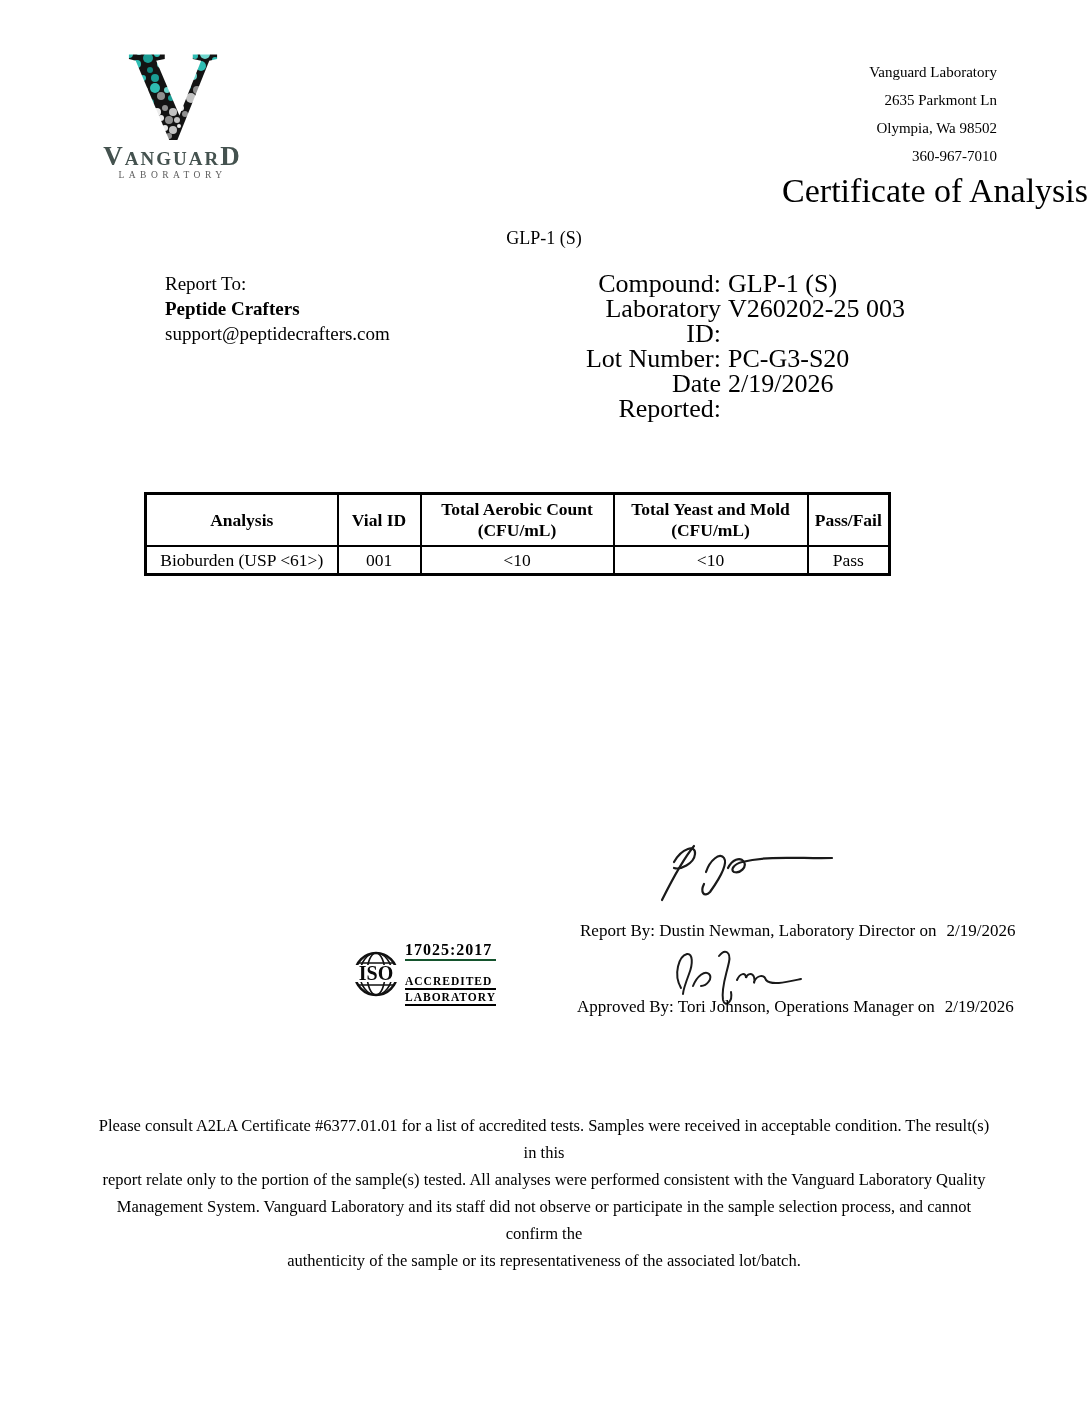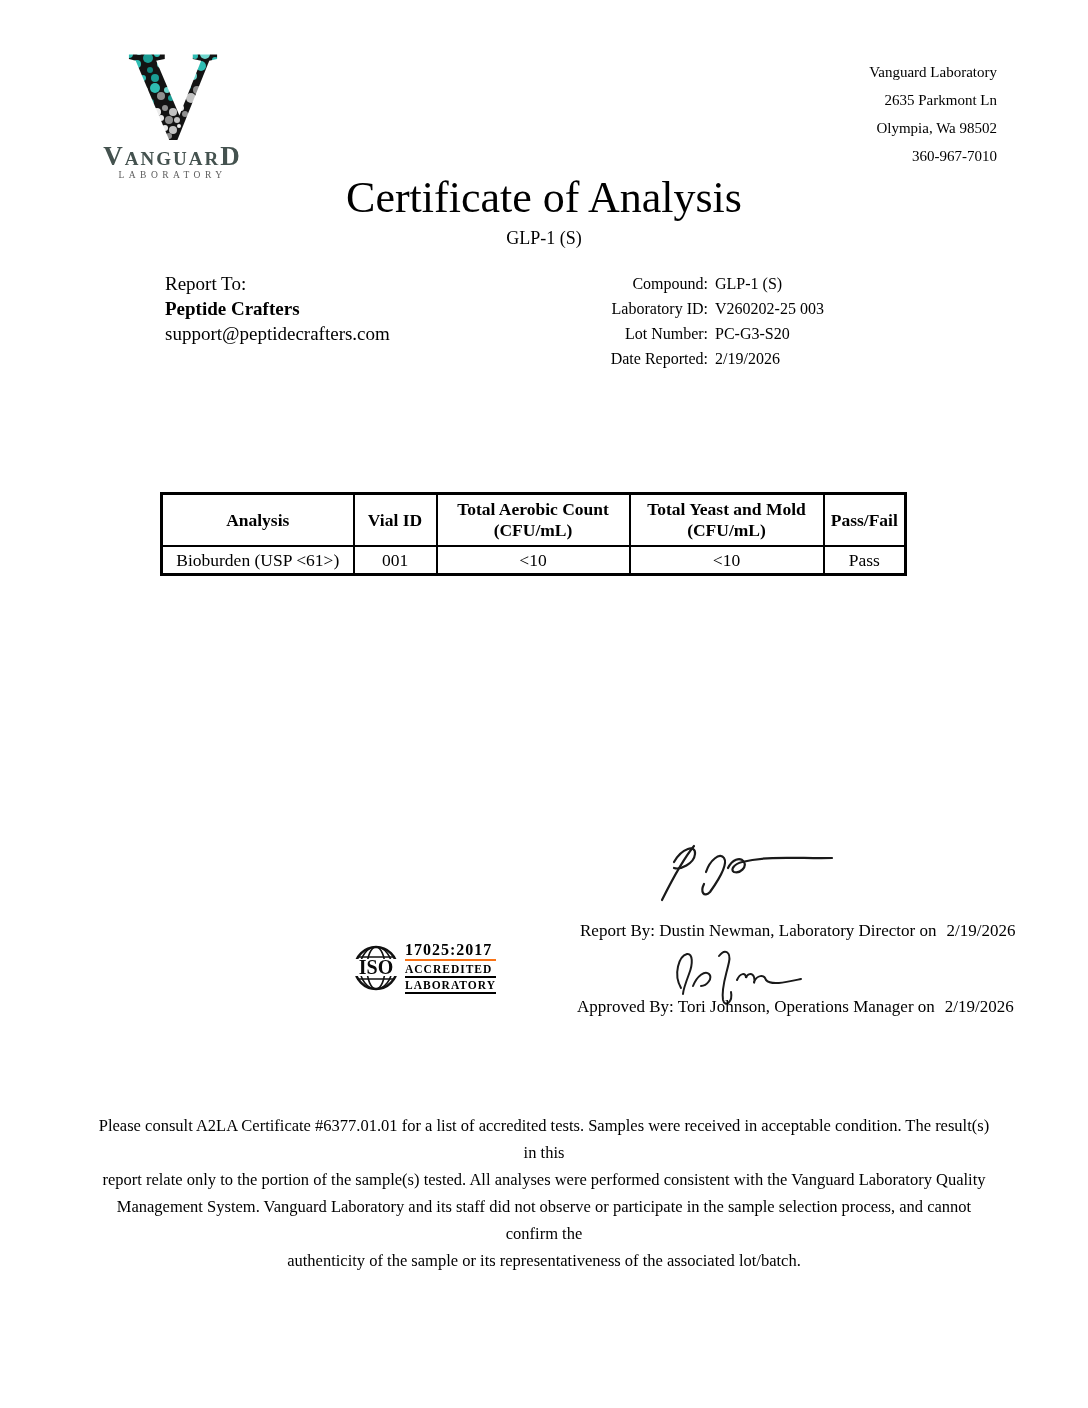--- a/index.html
+++ b/index.html
@@ -11,53 +11,53 @@
   .logo svg{display:block;margin:0 auto;}
   .wordmark{margin-top:6px;line-height:20px;color:#44524f;font-weight:700;letter-spacing:2px;white-space:nowrap;}
   .wordmark .cap{font-size:27px;}
   .wordmark .mid{font-size:19px;}
   .logo-sub{font-size:9.5px;letter-spacing:4.5px;color:#5c5c5c;margin-top:0px;font-weight:400;}
 
   
   .address{position:absolute;top:58px;right:91px;text-align:right;font-size:15px;line-height:28px;}
 
   
-  .title{position:absolute;top:172px;left:0;width:100%;text-align:center;font-size:44px;}
+  .title{position:absolute;top:172px;left:0;width:100%;text-align:right;font-size:34px;}
   .subtitle{position:absolute;top:228px;left:0;width:100%;text-align:center;font-size:18px;}
 
   
   .report-to{position:absolute;left:165px;top:271px;font-size:19px;line-height:25px;}
   .report-to .client{font-weight:700;}
-  .meta{position:absolute;left:558px;top:271px;font-size:16px;}
+  .meta{position:absolute;left:571px;top:271px;font-size:26px;}
   .meta-row{display:flex;line-height:25px;}
   .meta-label{width:150px;text-align:right;}
   .meta-value{margin-left:7px;}
 
   
-  table.results{position:absolute;left:160px;top:492px;border-collapse:collapse;table-layout:fixed;
+  table.results{position:absolute;left:144px;top:492px;border-collapse:collapse;table-layout:fixed;
         font-size:17.5px;}
   table.results th,table.results td{border:2px solid #000;padding:0 4px;text-align:center;}
   table.results{border:3px solid #000;}
   table.results th{font-weight:700;white-space:pre-line;height:50px;vertical-align:middle;}
   table.results td{height:26px;vertical-align:middle;}
   td.analysis-cell{text-align:left;white-space:nowrap;}
 
   
   .sig1{position:absolute;left:640px;top:838px;}
   .sig2{position:absolute;left:653px;top:944px;}
   .sigline{position:absolute;font-size:17px;white-space:nowrap;}
   .sigline .date{margin-left:10px;}
   .report-by{left:580px;top:921px;}
   .approved-by{left:577px;top:997px;}
 
   
   .iso{position:absolute;left:352px;top:941px;display:flex;align-items:center;}
   .iso-text{margin-left:5px;font-family:"Liberation Serif",serif;}
-  .iso-cert{font-size:16px;font-weight:700;border-bottom:2px solid #f97316;line-height:18px;letter-spacing:1px;}
-  .iso-l1{font-size:11.5px;font-weight:700;letter-spacing:1px;line-height:13px;margin-top:2px;border-bottom:2px solid #000;}
+  .iso-cert{font-size:16px;font-weight:700;border-bottom:2px solid #14532d;line-height:18px;letter-spacing:1px;}
+  .iso-l1{font-size:11.5px;font-weight:700;letter-spacing:1px;line-height:13px;margin-top:14px;border-bottom:2px solid #000;}
   .iso-l2{font-size:11.5px;font-weight:700;letter-spacing:1px;line-height:14px;border-bottom:2px solid #000;}
 
   
   .disclaimer{position:absolute;left:94px;top:1112px;width:900px;text-align:center;
         font-size:16.5px;line-height:27px;}
   .footer{position:absolute;left:0;top:1328px;width:100%;text-align:center;font-size:17px;line-height:24px;}
 </style>
 </head>
 <body>
 

